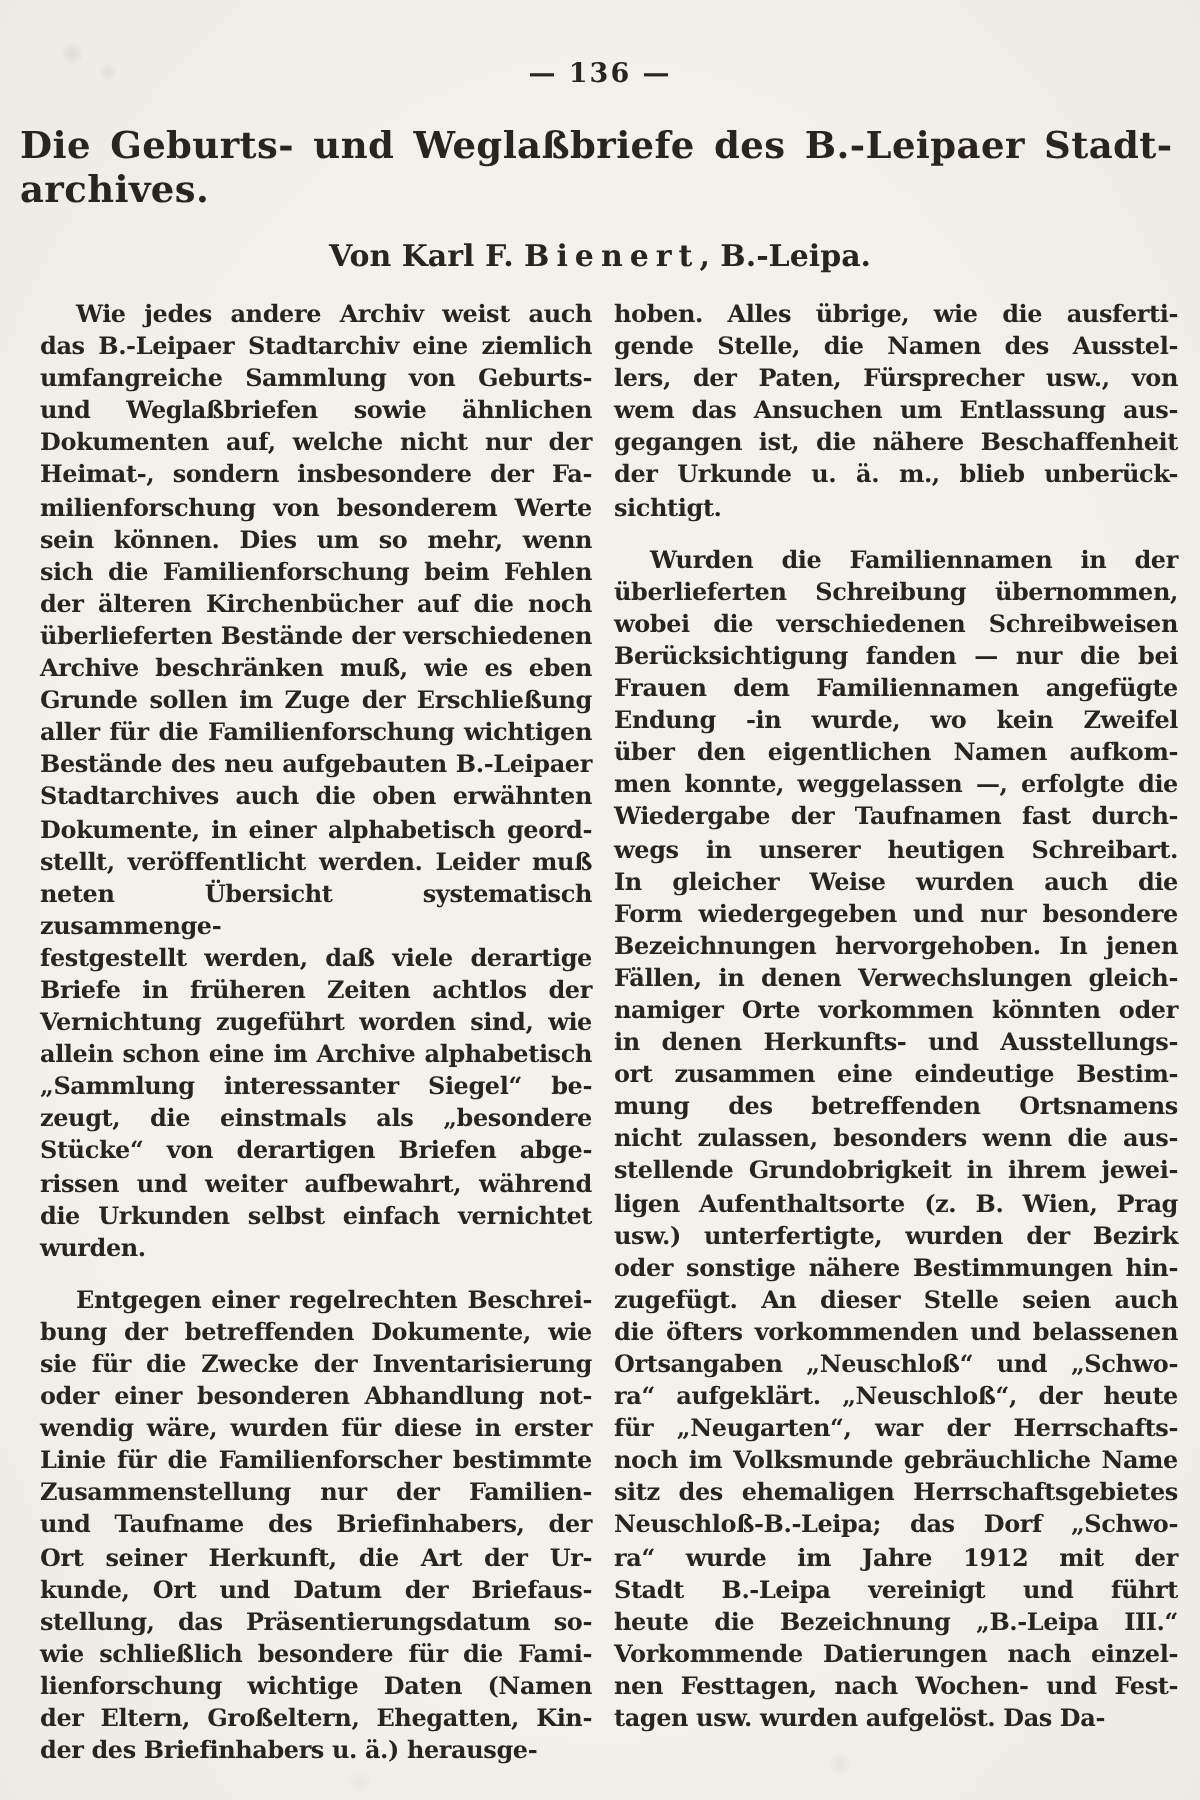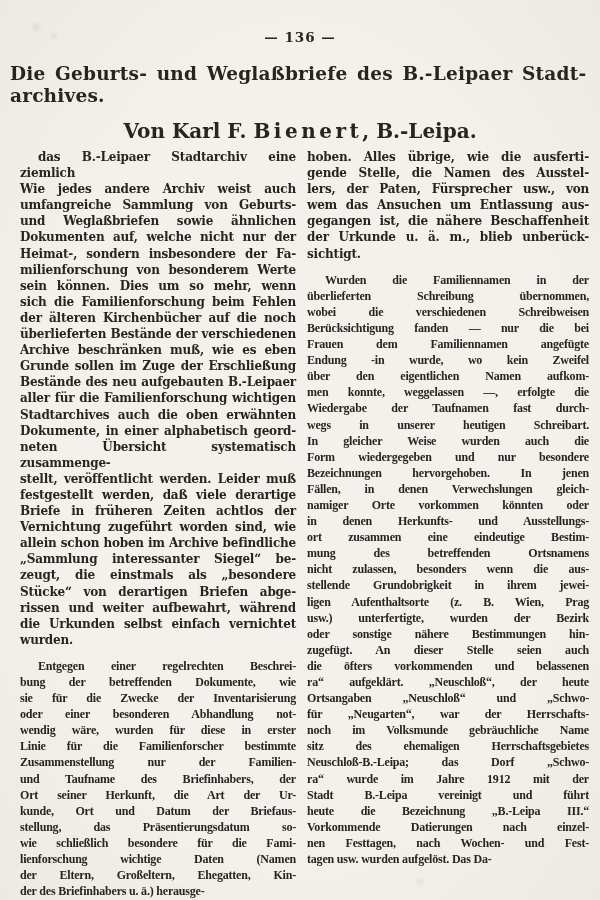--- a/index.html
+++ b/index.html
@@ -34,34 +34,34 @@
     font-weight: bold;
     font-size: 18.5px;
     line-height: 22px;
     word-spacing: 3px;
     letter-spacing: 0.2px;
   }
   .byline {
     position: absolute;
     top: 119px; left: 0; right: 0;
     text-align: center;
-    font-size: 20px;
+    font-size: 15px;
     font-weight: bold;
   }
   .byline .spaced { letter-spacing: 3.5px; }
   .columns {
     position: absolute;
     top: 149px; left: 20px;
     display: flex;
     gap: 11px;
   }
   .col { width: 276px; }
   .col-right { width: 282px; }
   .paragraph { margin: 0; }
-  .paragraph + .paragraph { margin-top: 10px; font-family: Liberation Serif, serif; }
+  .paragraph + .paragraph { margin-top: 10px; }
   .line {
     font-size: 12px;
     font-weight: bold;
     line-height: 16.1px;
     letter-spacing: -0.2px;
     text-align: justify;
     text-align-last: justify;
   }
   .line.last { text-align-last: left; }
   .paragraph.indent .line:first-child { text-indent: 18px; }
@@ -72,43 +72,43 @@
 <div class="page">
   <div class="pagenum">— 136 —</div>
   <div class="title">
     <div>Die Geburts- und Weglaßbriefe des B.-Leipaer Stadt-</div>
     <div>archives.</div>
   </div>
   <div class="byline"><span>Von Karl F. </span><span class="spaced">Bienert</span><span>, B.-Leipa.</span></div>
   <div class="columns">
     <div class="col col-left">
         <div class="paragraph indent">
+          <div class="line">Wie jedes andere Archiv weist auch</div>
           <div class="line">das B.-Leipaer Stadtarchiv eine ziemlich</div>
-          <div class="line">Wie jedes andere Archiv weist auch</div>
           <div class="line">umfangreiche Sammlung von Geburts-</div>
           <div class="line">und Weglaßbriefen sowie ähnlichen</div>
           <div class="line">Dokumenten auf, welche nicht nur der</div>
           <div class="line">Heimat-, sondern insbesondere der Fa-</div>
           <div class="line">milienforschung von besonderem Werte</div>
           <div class="line">sein können. Dies um so mehr, wenn</div>
           <div class="line">sich die Familienforschung beim Fehlen</div>
           <div class="line">der älteren Kirchenbücher auf die noch</div>
           <div class="line">überlieferten Bestände der verschiedenen</div>
           <div class="line">Archive beschränken muß, wie es eben</div>
           <div class="line">Grunde sollen im Zuge der Erschließung</div>
+          <div class="line">aller für die Familienforschung wichtigen</div>
           <div class="line">Bestände des neu aufgebauten B.-Leipaer</div>
-          <div class="line">aller für die Familienforschung wichtigen</div>
           <div class="line">Stadtarchives auch die oben erwähnten</div>
           <div class="line">Dokumente, in einer alphabetisch geord-</div>
+          <div class="line">stellt, veröffentlicht werden. Leider muß</div>
           <div class="line">neten Übersicht systematisch zusammenge-</div>
-          <div class="line">stellt, veröffentlicht werden. Leider muß</div>
           <div class="line">festgestellt werden, daß viele derartige</div>
           <div class="line">Briefe in früheren Zeiten achtlos der</div>
           <div class="line">Vernichtung zugeführt worden sind, wie</div>
-          <div class="line">allein schon hoben im Archive befindliche</div>
+          <div class="line">allein schon eine im Archive alphabetisch</div>
           <div class="line">„Sammlung interessanter Siegel“ be-</div>
           <div class="line">zeugt, die einstmals als „besondere</div>
           <div class="line">Stücke“ von derartigen Briefen abge-</div>
           <div class="line">rissen und weiter aufbewahrt, während</div>
           <div class="line">die Urkunden selbst einfach vernichtet</div>
           <div class="line last">wurden.</div>
         </div>
         <div class="paragraph indent">
           <div class="line">Entgegen einer regelrechten Beschrei-</div>
           <div class="line">bung der betreffenden Dokumente, wie</div>
@@ -156,22 +156,22 @@
           <div class="line">in denen Herkunfts- und Ausstellungs-</div>
           <div class="line">ort zusammen eine eindeutige Bestim-</div>
           <div class="line">mung des betreffenden Ortsnamens</div>
           <div class="line">nicht zulassen, besonders wenn die aus-</div>
           <div class="line">stellende Grundobrigkeit in ihrem jewei-</div>
           <div class="line">ligen Aufenthaltsorte (z. B. Wien, Prag</div>
           <div class="line">usw.) unterfertigte, wurden der Bezirk</div>
           <div class="line">oder sonstige nähere Bestimmungen hin-</div>
           <div class="line">zugefügt. An dieser Stelle seien auch</div>
           <div class="line">die öfters vorkommenden und belassenen</div>
+          <div class="line">Ortsangaben „Neuschloß“ und „Schwo-</div>
           <div class="line">ra“ aufgeklärt. „Neuschloß“, der heute</div>
-          <div class="line">Ortsangaben „Neuschloß“ und „Schwo-</div>
           <div class="line">für „Neugarten“, war der Herrschafts-</div>
           <div class="line">noch im Volksmunde gebräuchliche Name</div>
           <div class="line">sitz des ehemaligen Herrschaftsgebietes</div>
           <div class="line">Neuschloß-B.-Leipa; das Dorf „Schwo-</div>
           <div class="line">ra“ wurde im Jahre 1912 mit der</div>
           <div class="line">Stadt B.-Leipa vereinigt und führt</div>
           <div class="line">heute die Bezeichnung „B.-Leipa III.“</div>
           <div class="line">Vorkommende Datierungen nach einzel-</div>
           <div class="line">nen Festtagen, nach Wochen- und Fest-</div>
           <div class="line last">tagen usw. wurden aufgelöst. Das Da-</div>

